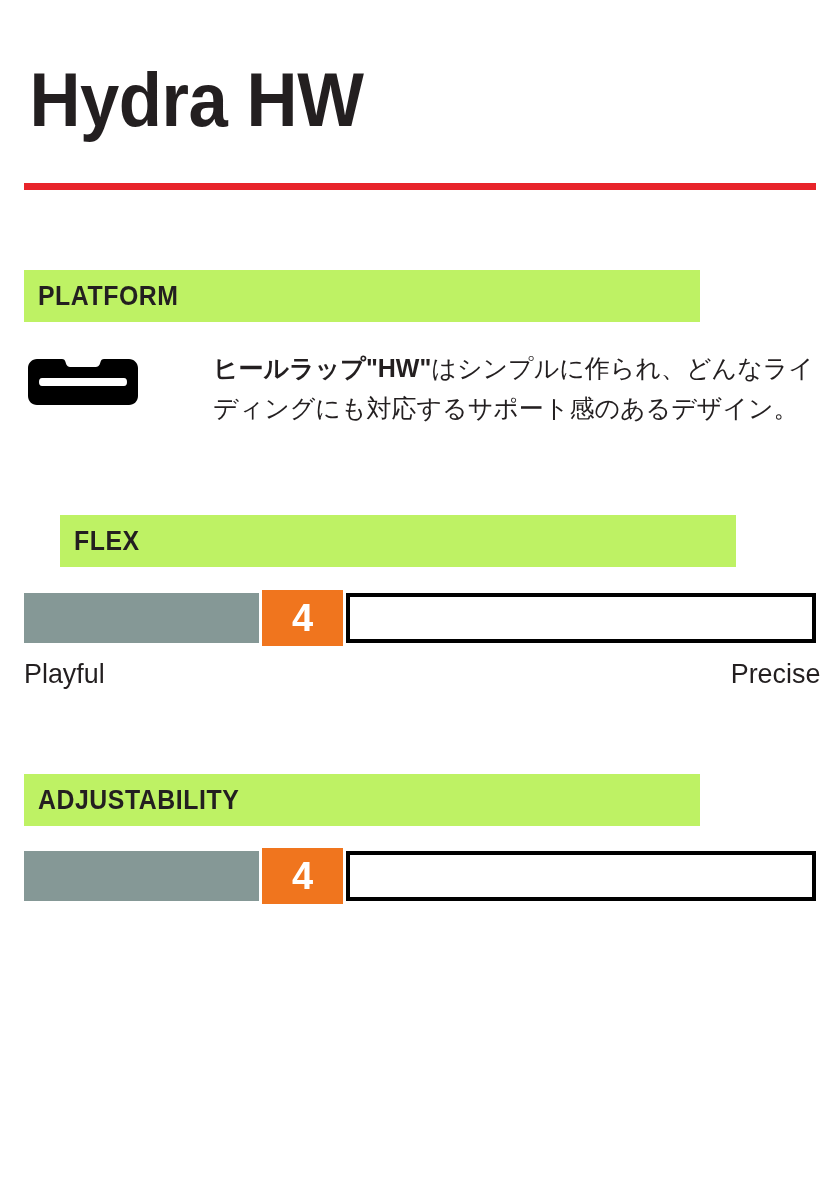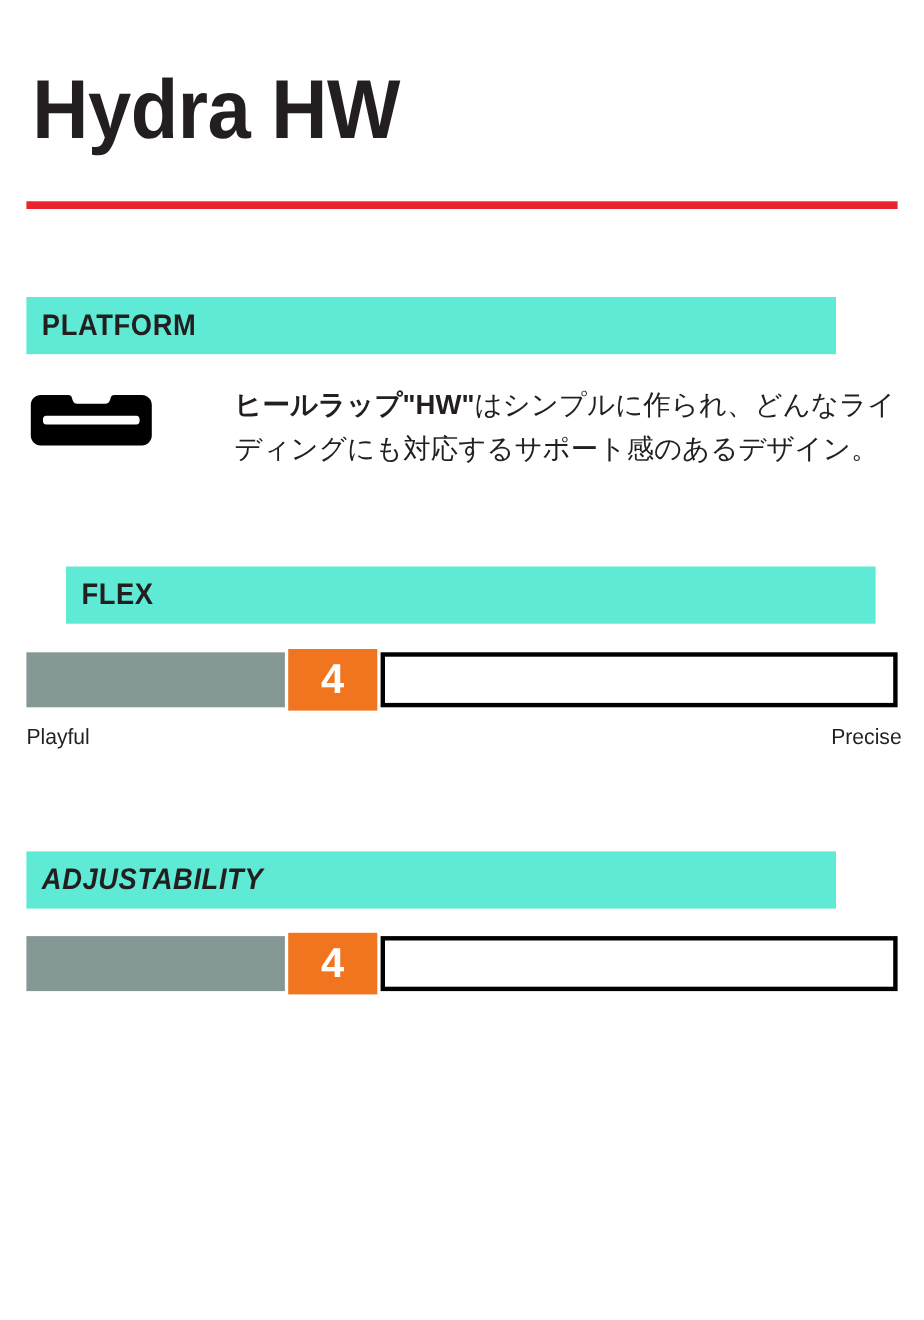--- a/index.html
+++ b/index.html
@@ -46,23 +46,23 @@
     top: 183px;
     width: 792px;
     height: 7px;
     background: #e8242a;
   }
 
   
   .section-head {
     position: absolute;
     left: 24px;
-    width: 736px;
+    width: 676px;
     height: 52px;
-    background: #5eead4;
+    background: #bef264;
     box-sizing: border-box;
   }
   .section-head-label {
     position: absolute;
     left: 14px;
     top: 50%;
     transform: translateY(-50%) scaleX(0.92);
     transform-origin: left center;
     font-size: 27px;
     font-weight: bold;
@@ -127,21 +127,21 @@
     border: 4px solid #000000;
     box-sizing: border-box;
   }
 
   .scale-labels {
     position: absolute;
     left: 24px;
     width: 796px;
     display: flex;
     justify-content: space-between;
-    font-size: 20px;
+    font-size: 28px;
     color: #231f20;
     line-height: 1;
   }
   .scale-labels span {
     transform: scaleX(0.96);
     transform-origin: left center;
     white-space: nowrap;
   }
   .scale-labels span.right {
     transform-origin: right center;
@@ -179,21 +179,21 @@
   <div class="rating-row" style="top:590px;">
     <div class="rating-fill" style="width:235px;"></div>
     <div class="rating-badge" style="left:238px;">4</div>
     <div class="rating-track" style="left:322px; width:470px;"></div>
   </div>
   <div class="scale-labels" style="top:660px;">
     <span>Playful</span>
     <span class="right">Precise</span>
   </div>
 
-  <div class="section-head" style="top:774px;font-style:italic;">
+  <div class="section-head" style="top:774px;">
     <span class="section-head-label">ADJUSTABILITY</span>
   </div>
 
   <div class="rating-row" style="top:848px;">
     <div class="rating-fill" style="width:235px;"></div>
     <div class="rating-badge" style="left:238px;">4</div>
     <div class="rating-track" style="left:322px; width:470px;"></div>
   </div>
 
 </div>

